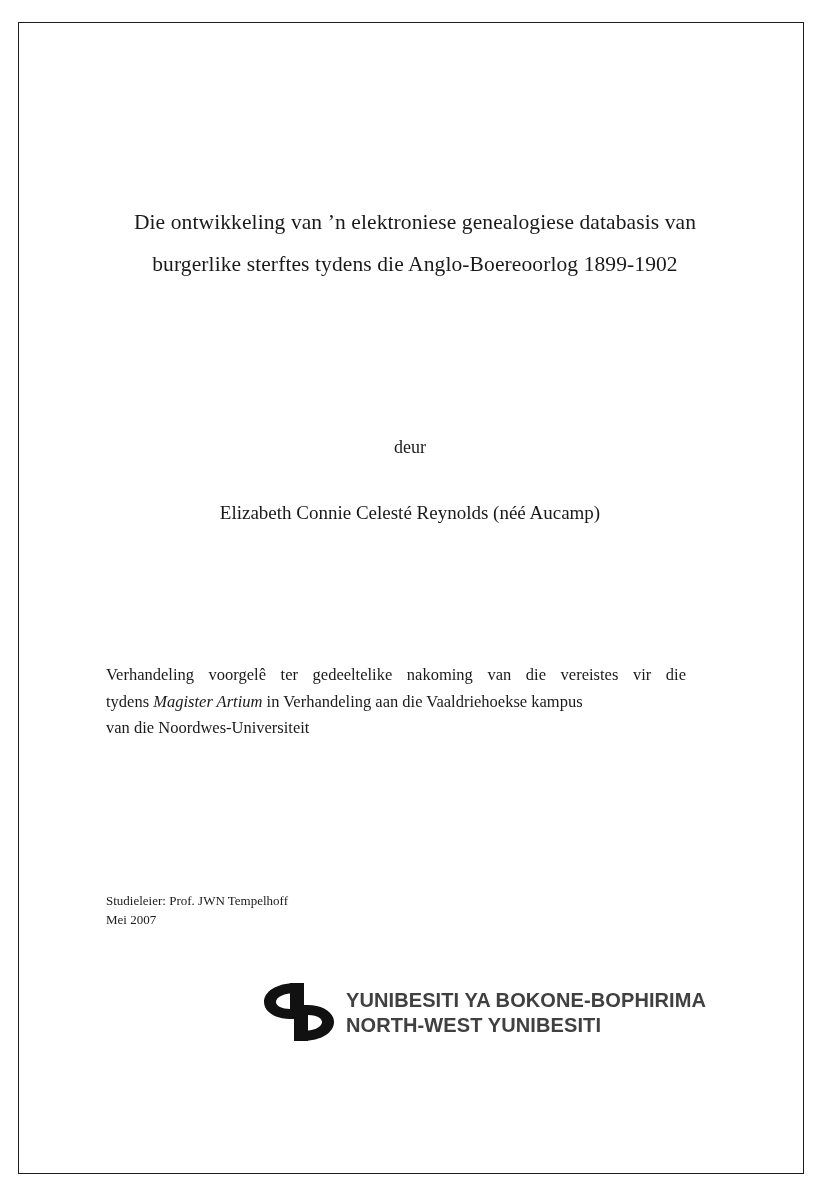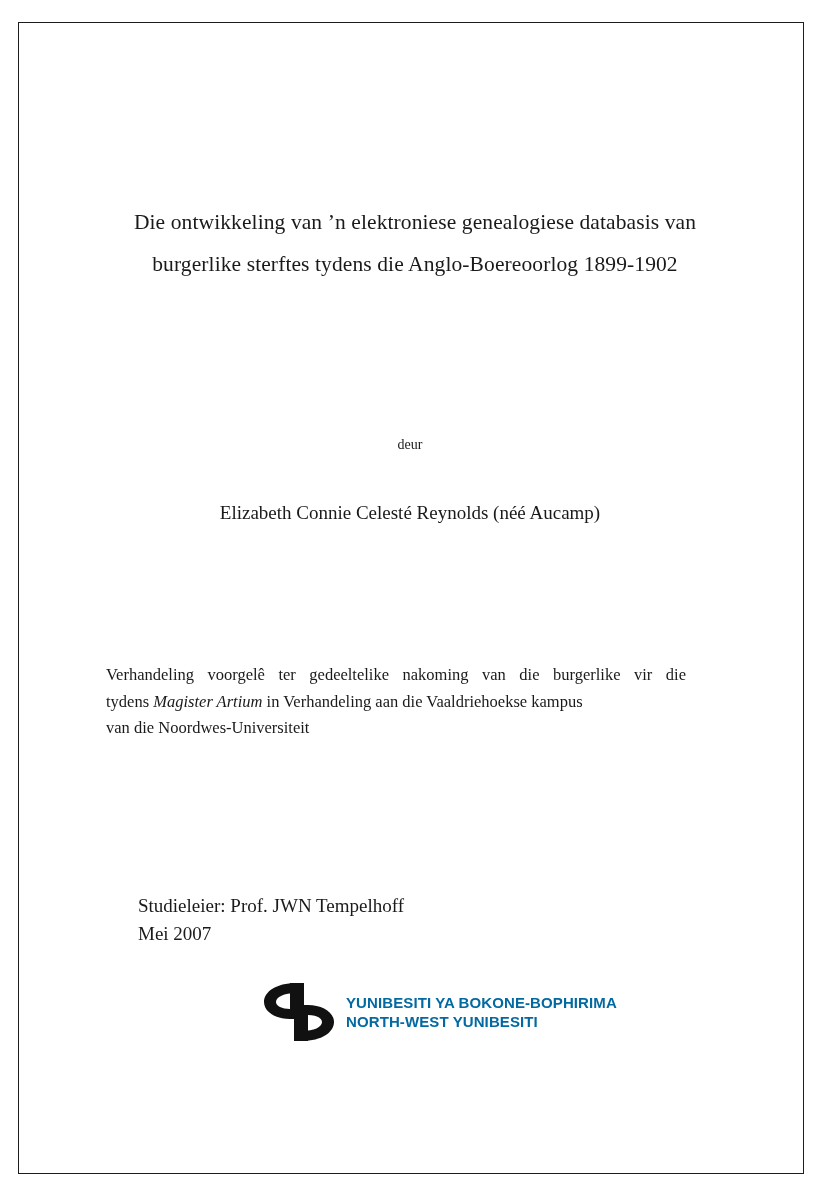--- a/index.html
+++ b/index.html
@@ -51,21 +51,21 @@
   .title-line {
     display: block;
     white-space: nowrap;
   }
   .deur {
     position: absolute;
     left: 0;
     top: 415px;
     width: 700px;
     text-align: center;
-    font-size: 14px;
+    font-size: 18px;
   }
   .author {
     position: absolute;
     left: 0;
     top: 480px;
     width: 700px;
     text-align: center;
     font-size: 19px;
   }
   .statement {
@@ -87,23 +87,22 @@
     text-align: justify;
   }
   .statement em {
     font-style: italic;
   }
   .supervisor {
     position: absolute;
     left: 46px;
     top: 870px;
     width: 600px;
-    font-size: 19px;
+    font-size: 13px;
     line-height: 1.45;
-    margin-left: 32px;
   }
   .supervisor div {
     white-space: nowrap;
   }
   .logo-wrap {
     position: absolute;
     left: 200px;
     top: 950px;
     width: 400px;
     height: 80px;
@@ -113,25 +112,25 @@
   }
   .logo-mark {
     width: 78px;
     height: 66px;
     position: relative;
     flex: 0 0 auto;
     margin-right: 8px;
   }
   .logo-text {
     font-family: "Liberation Sans", sans-serif;
-    font-size: 15px;
+    font-size: 20px;
     line-height: 1.26;
     font-weight: 700;
     letter-spacing: 0.1px;
-    color: #0369a1;
+    color: #404040;
     white-space: nowrap;
     padding-top: 2px;
   }
 </style>
 </head>
 <body>
 
 <div class="page">
 
   <div class="scan-frame"></div>
@@ -141,21 +140,21 @@
     <div class="title-block">
       <span class="title-line">Die ontwikkeling van ’n elektroniese genealogiese databasis van</span>
       <span class="title-line">burgerlike sterftes tydens die Anglo-Boereoorlog 1899-1902</span>
     </div>
 
     <div class="deur">deur</div>
 
     <div class="author">Elizabeth Connie Celesté Reynolds (néé Aucamp)</div>
 
     <div class="statement">
-      <p class="justified">Verhandeling voorgelê ter gedeeltelike nakoming van die burgerlike vir die</p>
+      <p class="justified">Verhandeling voorgelê ter gedeeltelike nakoming van die vereistes vir die</p>
       <p class="just2"><span>tydens </span><em>Magister Artium</em><span> in Verhandeling aan die Vaaldriehoekse kampus</span></p>
       <p>van die Noordwes-Universiteit</p>
     </div>
 
     <div class="supervisor">
       <div>Studieleier: Prof. JWN Tempelhoff</div>
       <div>Mei 2007</div>
     </div>
 
     <div class="logo-wrap">

